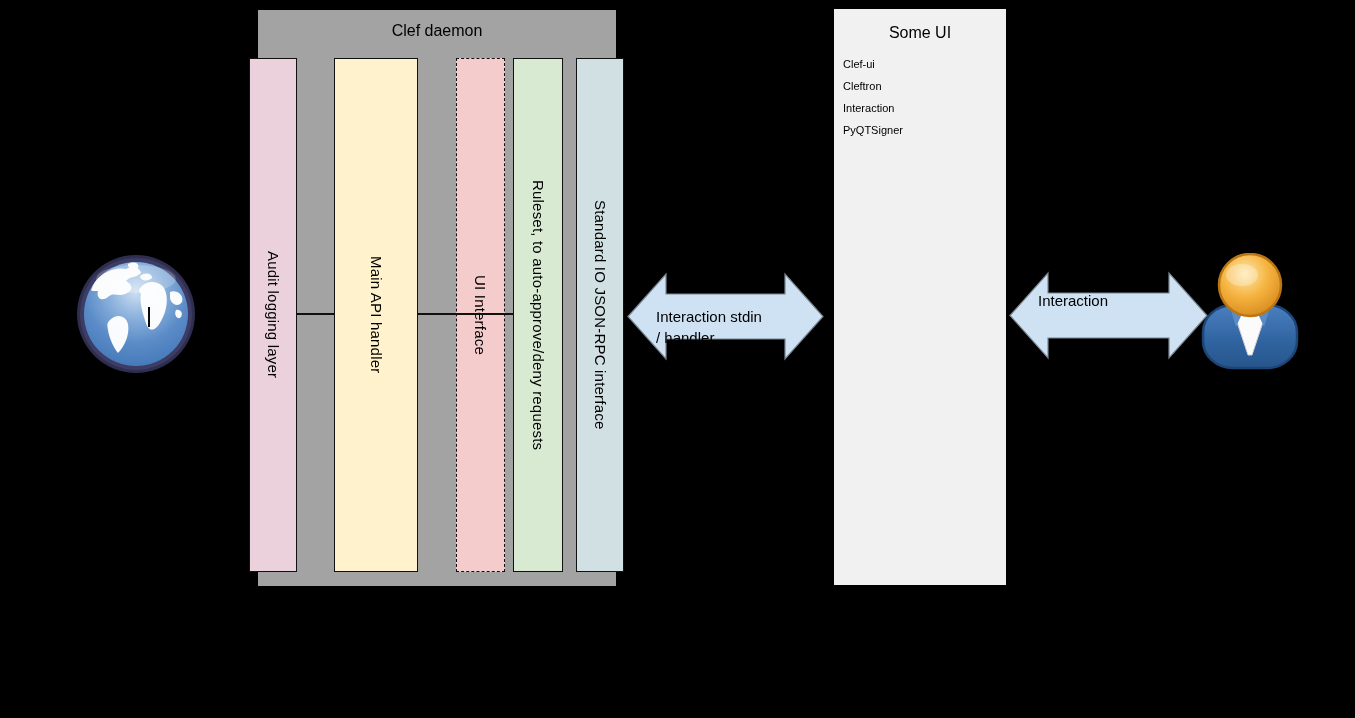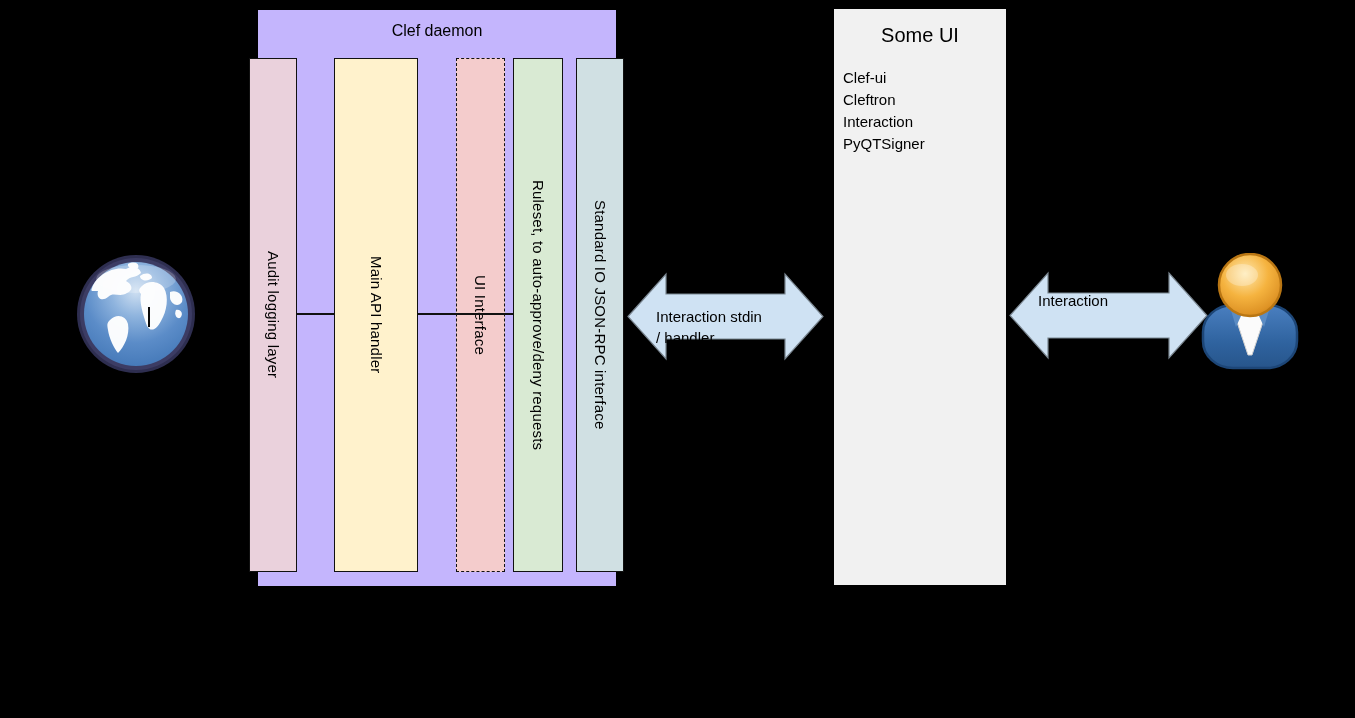--- a/index.html
+++ b/index.html
@@ -5,21 +5,21 @@
   html,body{margin:0;padding:0;}
   body{
     width:1355px;height:718px;background:#000;position:relative;overflow:hidden;
     font-family:"Liberation Sans", sans-serif;color:#000;
   }
   .abs{position:absolute;}
 
   
   .daemon-box{
     left:257px;top:9px;width:360px;height:578px;
-    background:#c4b5fd;border:1px solid #000;box-sizing:border-box;z-index:1;
+    background:#a3a3a3;border:1px solid #000;box-sizing:border-box;z-index:1;
   }
   .daemon-title{
     position:absolute;left:0;top:12px;width:100%;text-align:center;
     font-size:16px;line-height:18px;
   }
 
   
   .col{
     position:absolute;top:58px;height:514px;box-sizing:border-box;z-index:3;
     display:flex;align-items:center;justify-content:center;
@@ -47,24 +47,24 @@
   .arrow-label{font-size:15px;line-height:21px;z-index:4;}
   .arrow1-label{left:656px;top:306px;}
   .arrow2-label{left:1038px;top:290px;}
 
   
   .someui-box{
     left:833px;top:8px;width:174px;height:578px;
     background:#f1f1f1;border:1px solid #000;box-sizing:border-box;z-index:1;
   }
   .someui-title{
-    position:absolute;left:0;top:15px;width:100%;text-align:center;font-size:20px;
+    position:absolute;left:0;top:15px;width:100%;text-align:center;font-size:16px;
   }
   .someui-list{
-    position:absolute;left:9px;top:58px;font-size:15px;line-height:22px;
+    position:absolute;left:9px;top:44px;font-size:11px;line-height:22px;
   }
   .someui-item{display:block;}
 
   .icon-svg{z-index:2;}
   .globe{left:74px;top:252px;}
   .person{left:1200px;top:253px;}
 </style>
 </head>
 <body>
 

